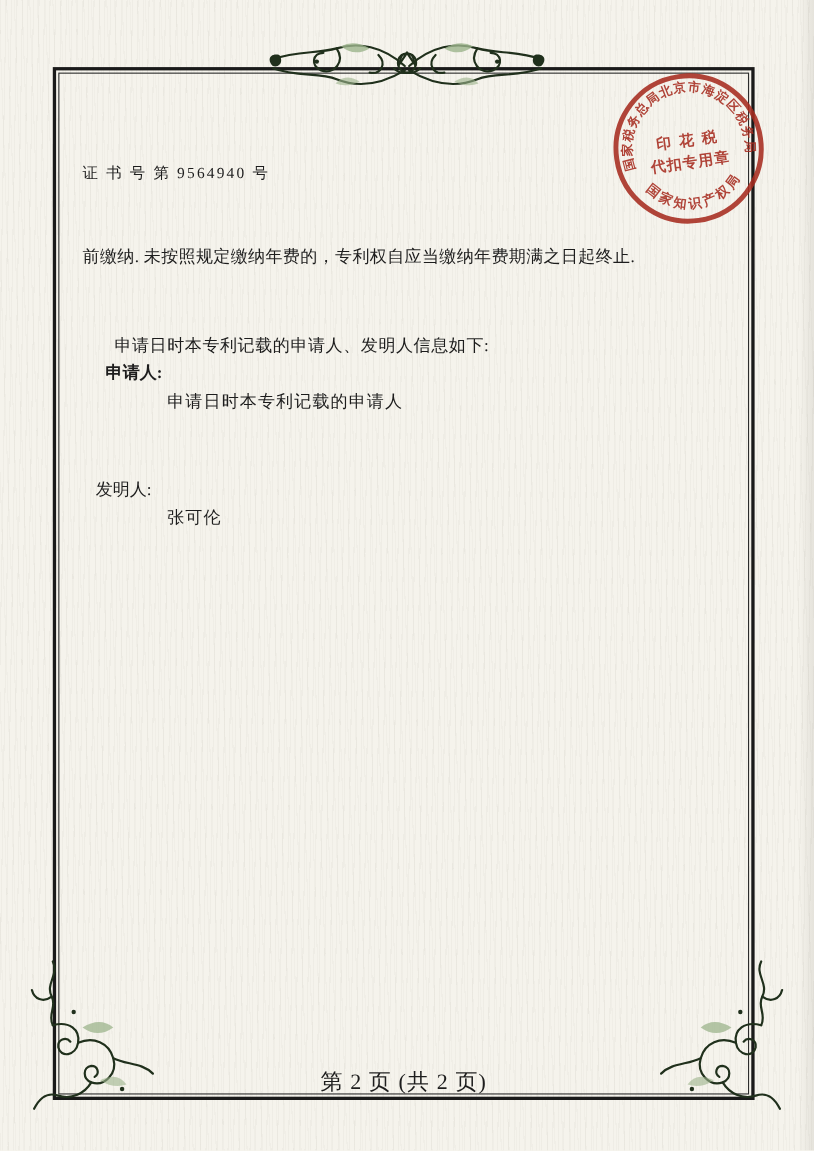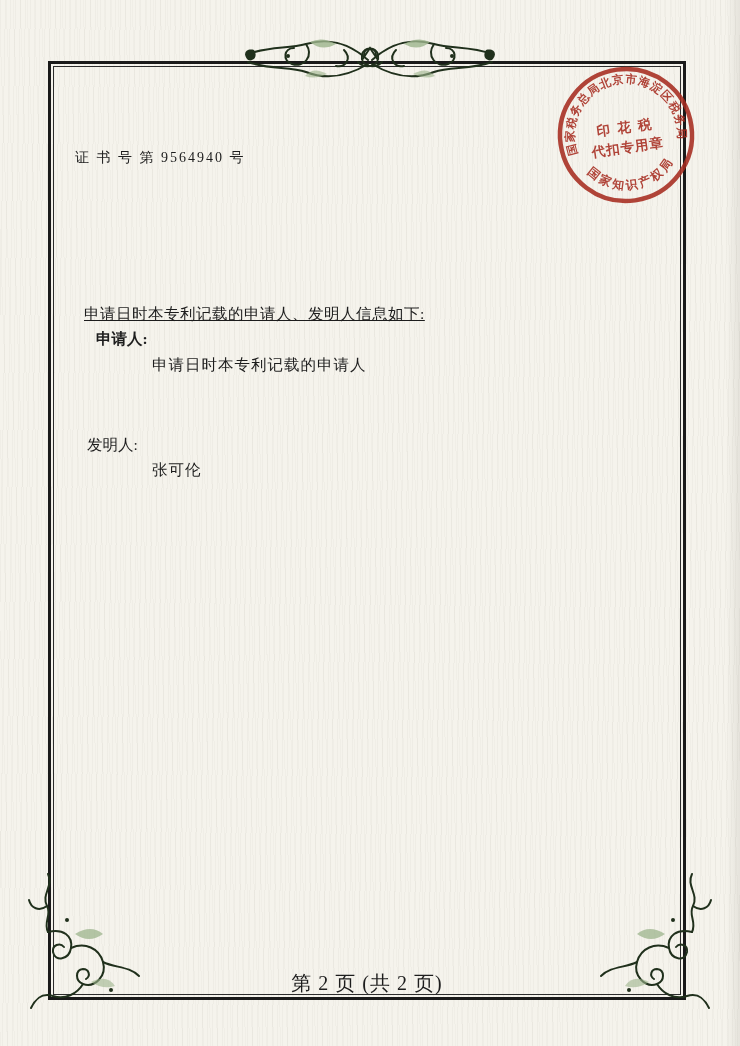--- a/index.html
+++ b/index.html
@@ -48,21 +48,21 @@
     left: 75px; top: 117px;
     font-size: 14px; letter-spacing: 2px; font-weight: 400; margin-top: 32px;
   }
   .body-par {
     position: absolute;
     left: 75px; top: 218px; width: 605px;
     font-size: 15.5px; line-height: 32px; letter-spacing: 0.3px;
     font-weight: 500; white-space: normal;
   }
   .body-par .line1 { text-indent: 2em; }
-  .info-heading   { left: 84px;  top: 304px; font-size: 15.5px; font-weight: 500; letter-spacing: 0.5px; text-decoration: underline; }
+  .info-heading   { left: 104px;  top: 304px; font-size: 15.5px; font-weight: 500; letter-spacing: 0.5px; }
   .applicant-label{ left: 96px;  top: 329px; font-size: 15.5px; font-weight: 700; }
   .applicant-name { left: 152px; top: 355px; font-size: 15.5px; font-weight: 500; letter-spacing: 1px; }
   .inventor-label { left: 87px;  top: 435px; font-size: 15.5px; font-weight: 500; }
   .inventor-name  { left: 152px; top: 460px; font-size: 15.5px; font-weight: 500; letter-spacing: 1px; text-align: right; }
 
   .page-footer {
     position: absolute;
     left: 48px; top: 970px; width: 638px;
     text-align: center;
     font-size: 20px; letter-spacing: 1px; font-weight: 500;
@@ -148,20 +148,21 @@
     </text>
     <text font-size="12" font-weight="bold" letter-spacing="2.5" font-family="'Liberation Serif','DejaVu Serif',serif">
       <textPath href="#seal-arc-bottom" startOffset="50%" text-anchor="middle">国家知识产权局</textPath>
     </text>
     <text x="75" y="72" text-anchor="middle" font-size="13.5" font-weight="bold" letter-spacing="2" font-family="'Liberation Serif','DejaVu Serif',serif">印 花 税</text>
     <text x="75" y="92" text-anchor="middle" font-size="13.5" font-weight="bold" letter-spacing="1" font-family="'Liberation Serif','DejaVu Serif',serif">代扣专用章</text>
   </g>
 </svg>
 
 <div class="body-par">
+  <div class="line2">前缴纳. 未按照规定缴纳年费的，专利权自应当缴纳年费期满之日起终止.</div>
 </div>
 
 <div class="text-abs info-heading">申请日时本专利记载的申请人、发明人信息如下:</div>
 <div class="text-abs applicant-label">申请人:</div>
 <div class="text-abs applicant-name">申请日时本专利记载的申请人</div>
 <div class="text-abs inventor-label">发明人:</div>
 <div class="text-abs inventor-name">张可伦</div>
 
 <div class="page-footer">第 2 页 (共 2 页)</div>
 

